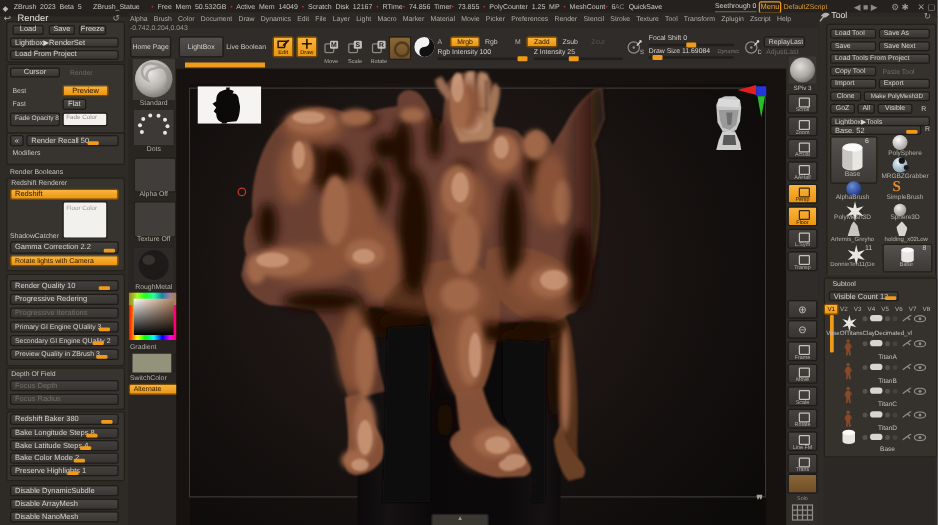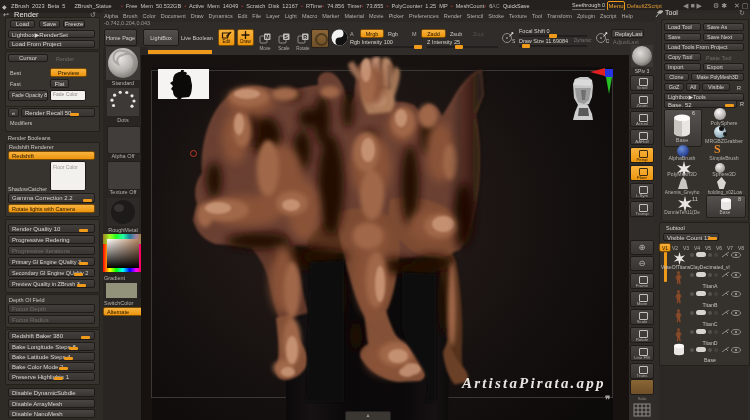--- a/index.html
+++ b/index.html
@@ -458,21 +458,20 @@
 <path d="M38 13 L44 13 L41 30 Z" fill="#25c025"></path>
 <g>
 <path d="M5 20 L7 15 L12 13 L20 13 L24 16 L25 22 L24 33 L21 40 L16 42 L10 41 L6 34 Z" fill="#c6c6c6"></path>
 <path d="M7 24 L23 24 L21 36 L16 40 L10 38 L8 32 Z" fill="#9a9a9a"></path>
 <path d="M13 26 L18 26 L17 36 L14 36 Z" fill="#707070"></path>
 <path d="M7 15 L24 16 L23 22 L6 21 Z" fill="#dadada"></path>
 <path d="M10 41 L20 41 L24 50 L25 56 L5 56 L7 48 Z" fill="#cfcfcf"></path>
 <path d="M11 44 L20 44 L21 52 L10 52 Z" fill="#5a5a5a"></path>
       </g>
     </svg>
-<div class="ab" style="left:462px;top:375px;width:170px;color:#e8e5e1;font-size:15px;font-weight:bold;font-family:'Liberation Serif',serif;font-style:italic;letter-spacing:2.2px">ArtistaPirata.app</div>
 <div class="ab" style="left:605px;top:394px;color:#a5a29d;font-size:10px;font-weight:bold">❞</div>
 <div class="ab" style="left:345px;top:411px;width:44px;height:9px;background:#3a3733;border:1px solid #222;border-radius:2px;color:#9c9994;font-size:5px;text-align:center">▲</div>
 <div class="ab" style="left:629px;top:45px;width:26px;height:375px;background:#2f2c29"></div>
 <svg class="ab" style="left:631px;top:45px" width="22" height="22">
       <defs>
         <radialGradient id="ms" cx="40%" cy="35%" r="75%">
           <stop offset="0%" stop-color="#e0dedb"></stop>
           <stop offset="60%" stop-color="#a8a5a1"></stop>
           <stop offset="100%" stop-color="#5f5c58"></stop>
         </radialGradient>

